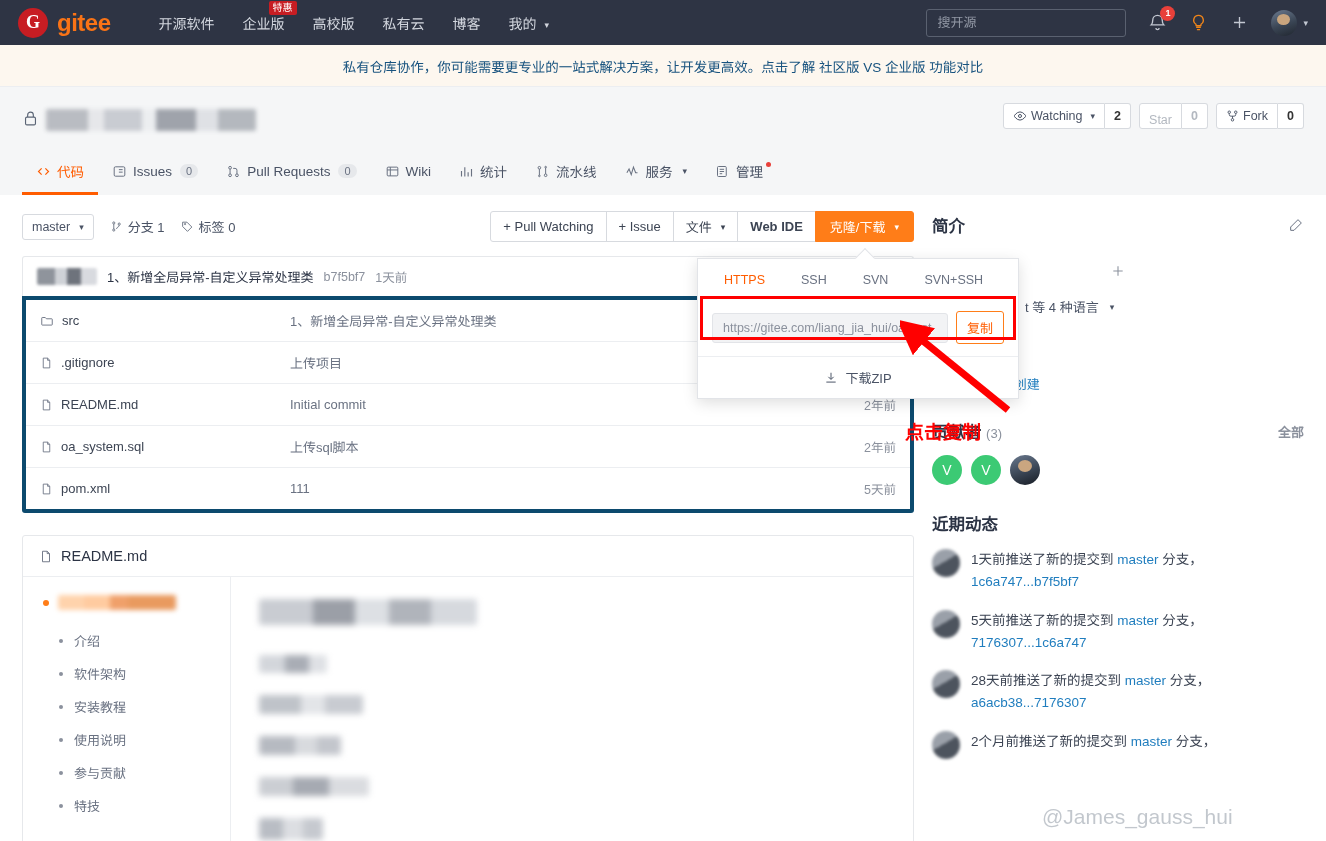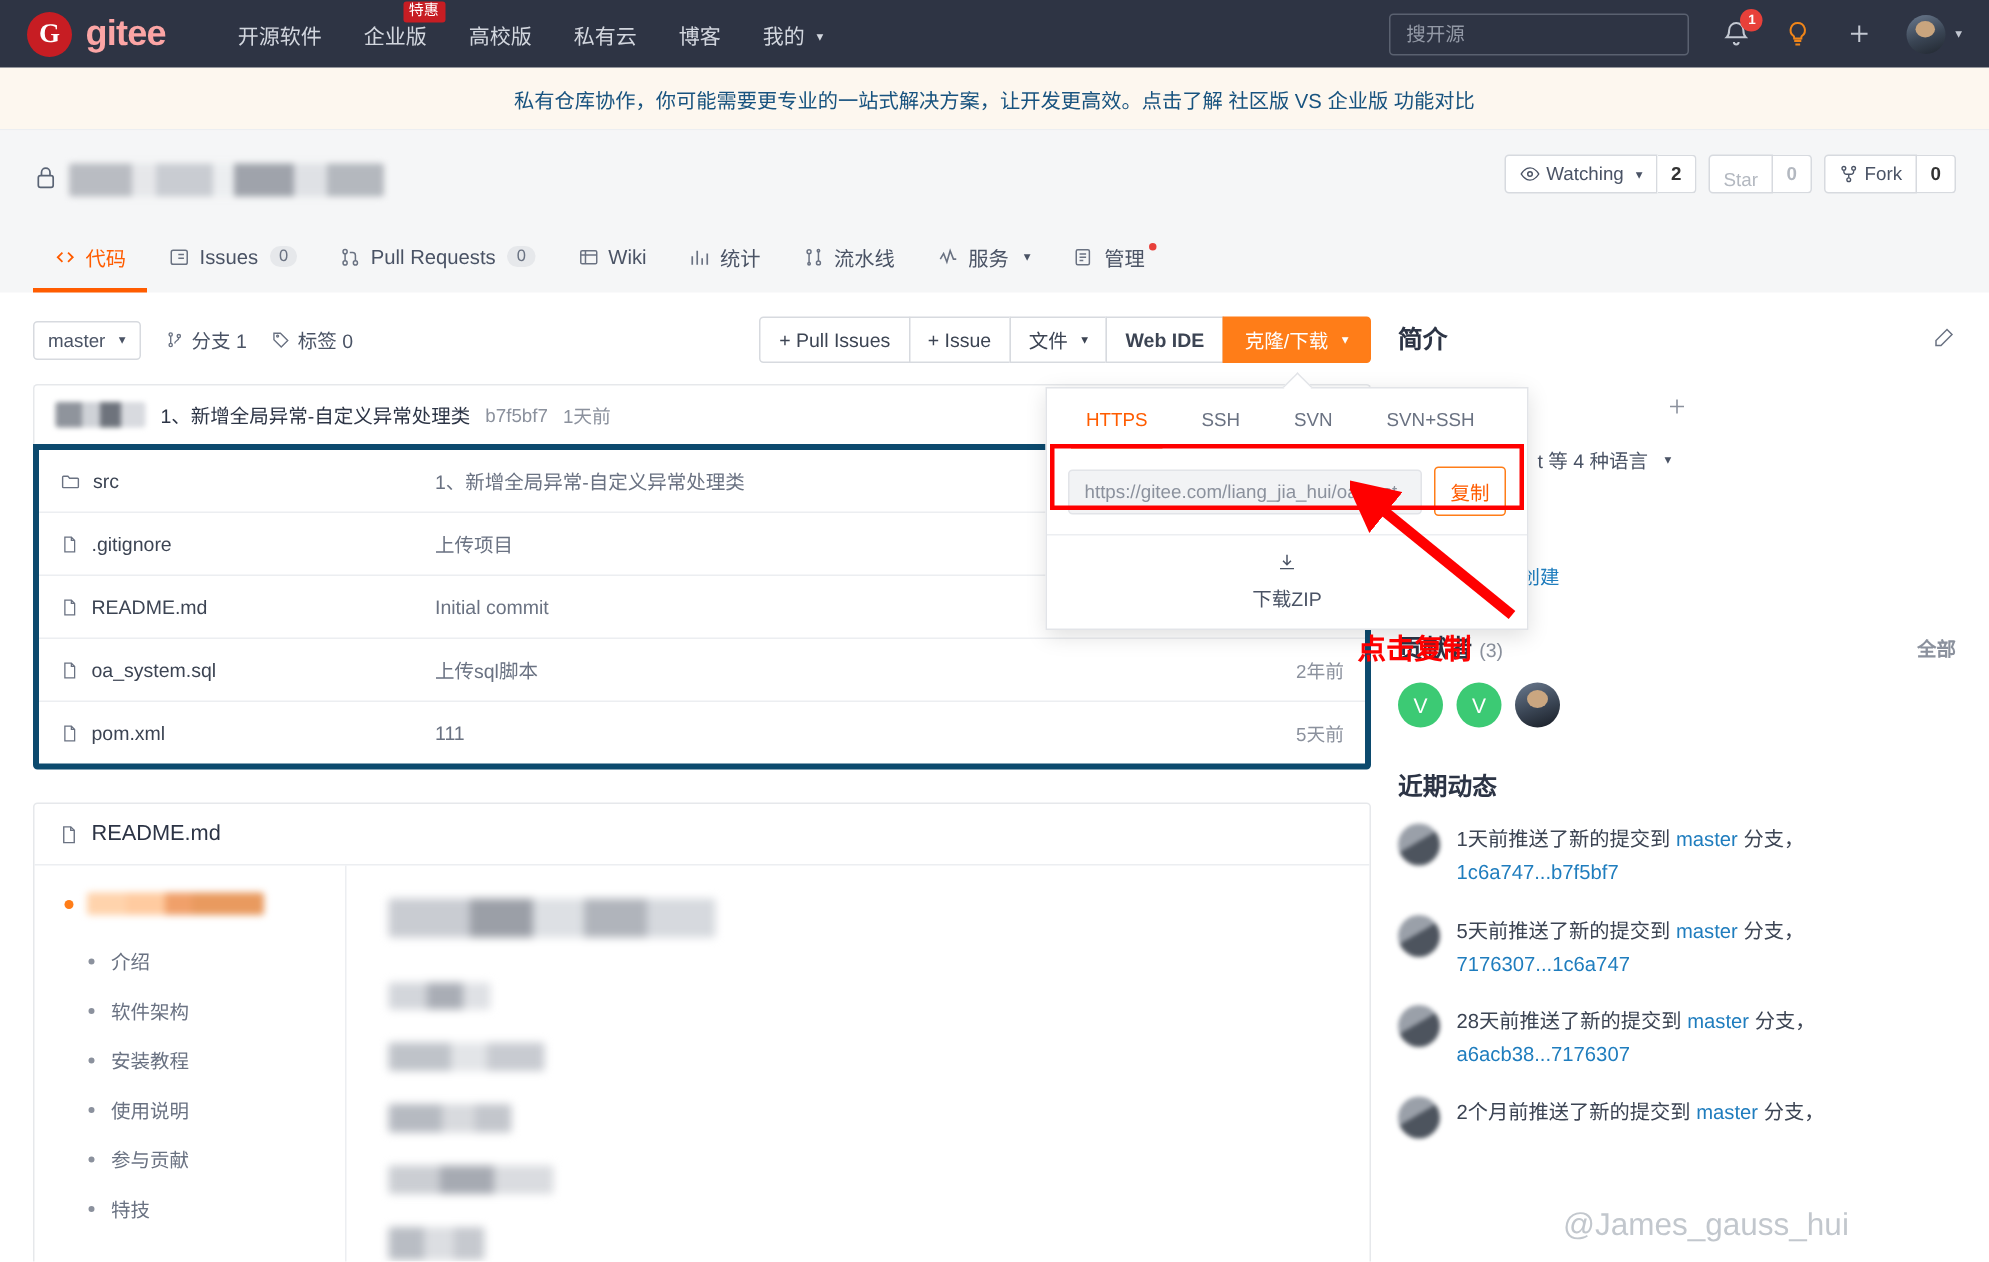--- a/index.html
+++ b/index.html
@@ -22,21 +22,21 @@
     padding: 0 18px;
     position: relative;
   }
   .logo-wrap { display: flex; align-items: center; gap: 9px; margin-right: 34px; }
   .logo-mark {
     width: 30px; height: 30px; border-radius: 50%;
     background: #c71d23; color: #fff;
     display: flex; align-items: center; justify-content: center;
     font-weight: bold; font-size: 18px; font-family: "Liberation Serif", serif;
   }
-  .logo-text { color: #fca5a5; font-size: 24px; font-weight: bold; letter-spacing: -0.5px; }
+  .logo-text { color: #f97316; font-size: 24px; font-weight: bold; letter-spacing: -0.5px; }
   .nav { display: flex; align-items: center; gap: 0px; }
   .nav-item {
     color: #d2d6de; font-size: 14px; padding: 0 14px;
     position: relative; cursor: pointer; white-space: nowrap;
   }
   .nav-badge {
     position: absolute; top: -12px; right: 2px;
     background: #c71d23; color: #fff;
     font-size: 10px; line-height: 1;
     padding: 2px 4px; border-radius: 2px;
@@ -250,21 +250,21 @@
     font-family:"Liberation Sans",sans-serif; outline:none;
   }
   .copy-btn {
     border: 1px solid #ff7d18; color: #ff5c00; background: #fff;
     border-radius: 3px; padding: 6px 10px; font-size: 13px; cursor: pointer;
     white-space: nowrap;
   }
   .clone-zip {
     border-top: 1px solid #eceef1; padding: 11px 0; text-align:center;
     font-size:13px; color:#4a5365; cursor:pointer;
-    display:flex; align-items:center; justify-content:center; gap:7px;flex-direction:column;
+    display:flex; align-items:center; justify-content:center; gap:7px;
   }
 
   
   .ann-box {
     position:absolute; left: 700px; top: 296px;
     width: 316px; height: 44px;
     border: 3px solid #f00; z-index: 55; pointer-events:none;
   }
   .ann-arrow { position:absolute; left: 900px; top: 318px; z-index: 54; pointer-events:none; }
   .ann-text {
@@ -475,21 +475,21 @@
         </div>
         <div class="meta-link">
           <svg width="13" height="13" viewBox="0 0 24 24" fill="none" stroke="#6a7282" stroke-width="1.7">
             <path d="M3 12V4h8l9 9-8 8z"></path>
               <circle cx="7.5" cy="7.5" r="1.2"></circle>
           </svg>
           <span>标签 0</span>
         </div>
 
         <div class="tb-right">
-          <div class="tbtn">+ Pull Issues</div>
+          <div class="tbtn">+ Pull Watching</div>
           <div class="tbtn">+ Issue</div>
           <div class="tbtn">
             <span>文件</span>
             <span class="caret">▾</span>
           </div>
           <div class="tbtn webide">Web IDE</div>
           <div class="tbtn clone">
             <span>克隆/下载</span>
             <span class="caret">▾</span>
           </div>

